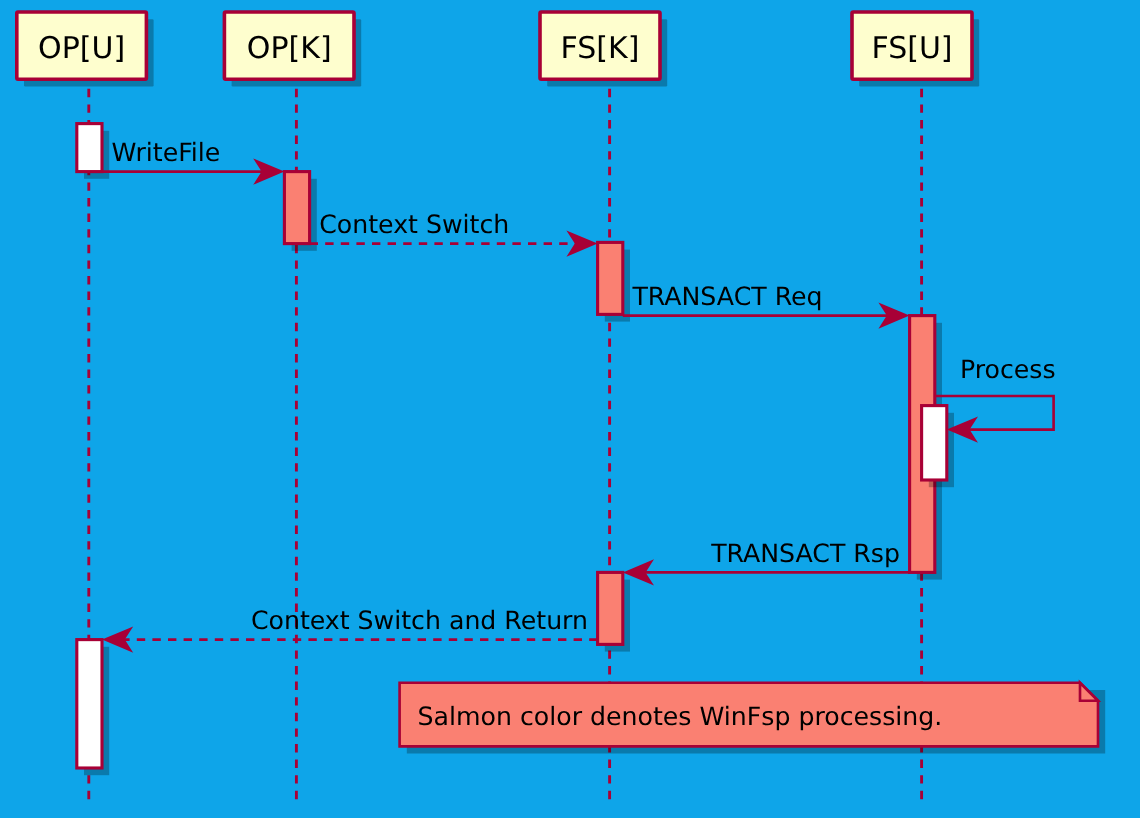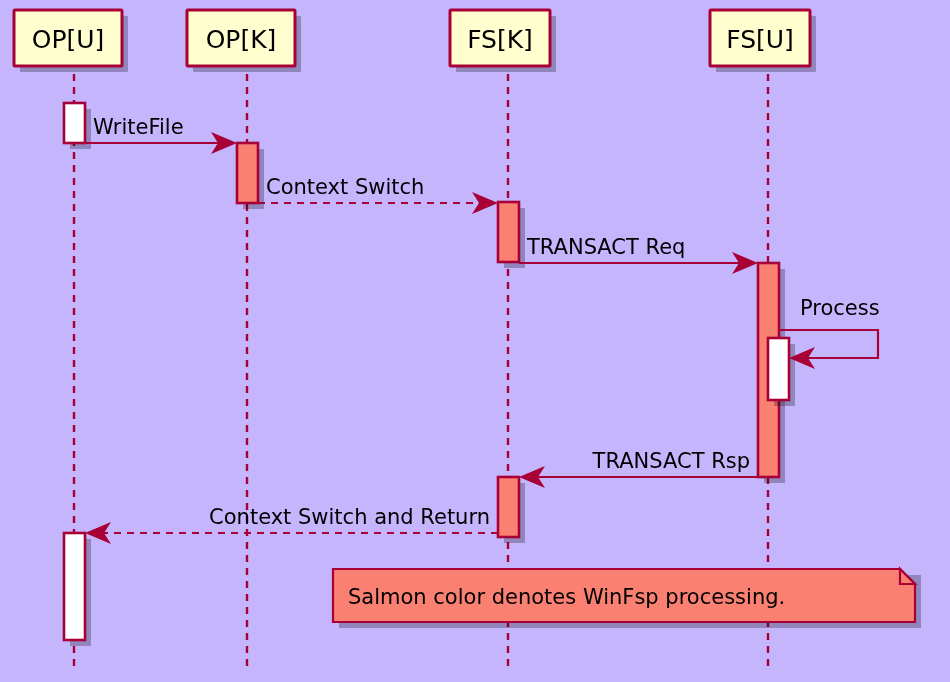--- a/index.html
+++ b/index.html
@@ -8,21 +8,21 @@
     background: #FFFFFF;
   }
   body {
     font-family: "DejaVu Sans", sans-serif;
   }
   #diagram-root {
     position: relative;
     width: 950px;
     height: 682px;
     overflow: hidden;
-    background: #c4b5fd;
+    background: #0ea5e9;
   }
   #diagram-svg {
     position: absolute;
     left: 0;
     top: 0;
     width: 950px;
     height: 682px;
   }
   .participant-label,
   .message-label,

